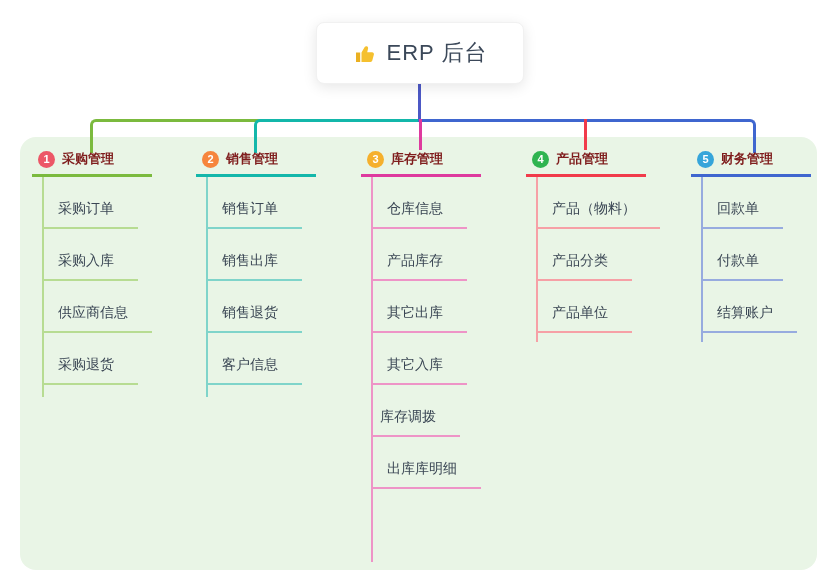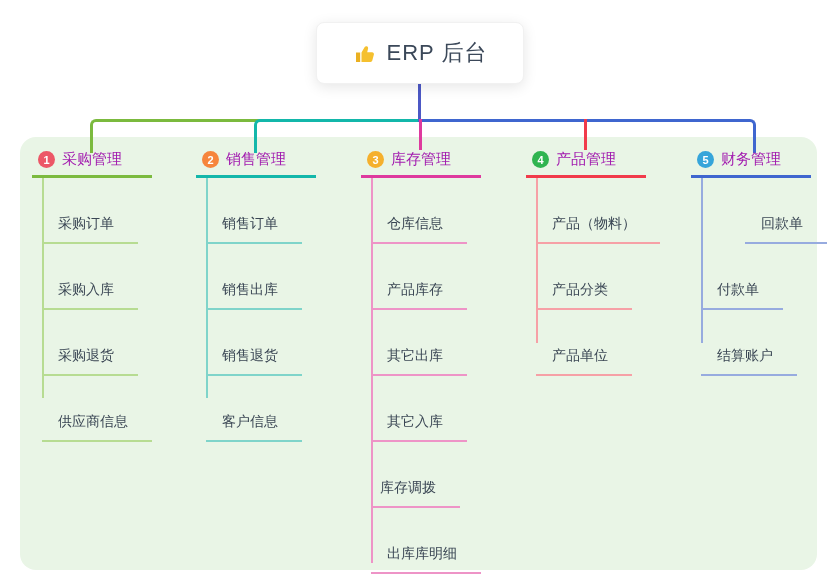--- a/index.html
+++ b/index.html
@@ -31,24 +31,24 @@
     width:120px;box-sizing:border-box;
     display:flex;align-items:center;gap:7px;
     padding:2px 0 6px 6px;border-bottom:3px solid #000;
     cursor:default;
   }
   .branch-badge{
     width:17px;height:17px;border-radius:50%;flex:0 0 17px;
     color:#fff;font-size:11px;font-weight:bold;
     display:flex;align-items:center;justify-content:center;
   }
-  .branch-label{font-size:15px;color:#a21caf;font-weight:400;}
+  .branch-label{font-size:13px;color:#7f1d1d;font-weight:700;}
   .branch-children{position:relative;margin-left:10px;}
   .branch-trunk{position:absolute;left:0;top:0;width:2px;}
-  .child-row{height:66px;display:flex;align-items:flex-end;}
+  .child-row{height:52px;display:flex;align-items:flex-end;}
   .child-node{
     display:inline-block;border-bottom:2px solid #ccc;
     padding:0 24px 9px 16px;font-size:14px;color:#3a4654;
     white-space:nowrap;
   }
 </style>
 </head>
 <body>
 
 <div class="panel"></div>
@@ -79,24 +79,24 @@
       </div>
       <div class="branch-children">
         <div class="branch-trunk" style="background: rgb(183, 220, 146); height: 220px;"></div>
         <div class="child-row">
           <span class="child-node" style="border-bottom-color: rgb(183, 220, 146);">采购订单</span>
         </div>
         <div class="child-row">
           <span class="child-node" style="border-bottom-color: rgb(183, 220, 146);">采购入库</span>
         </div>
         <div class="child-row">
-          <span class="child-node" style="border-bottom-color: rgb(183, 220, 146);">采购退货</span>
+          <span class="child-node" style="border-bottom-color: rgb(183, 220, 146);">供应商信息</span>
         </div>
         <div class="child-row">
-          <span class="child-node" style="border-bottom-color: rgb(183, 220, 146);">供应商信息</span>
+          <span class="child-node" style="border-bottom-color: rgb(183, 220, 146);">采购退货</span>
         </div>
       </div>
     </div>
     <div class="branch" style="left: 196px;">
       <div class="branch-header" style="border-bottom-color: rgb(19, 183, 170);">
         <span class="branch-badge" style="background: rgb(246, 133, 60);">2</span>
         <span class="branch-label">销售管理</span>
       </div>
       <div class="branch-children">
         <div class="branch-trunk" style="background: rgb(127, 212, 202); height: 220px;"></div>
@@ -160,21 +160,21 @@
       </div>
     </div>
     <div class="branch" style="left: 691px;">
       <div class="branch-header" style="border-bottom-color: rgb(63, 102, 207);">
         <span class="branch-badge" style="background: rgb(54, 165, 218);">5</span>
         <span class="branch-label">财务管理</span>
       </div>
       <div class="branch-children">
         <div class="branch-trunk" style="background: rgb(151, 171, 223); height: 165px;"></div>
         <div class="child-row">
-          <span class="child-node" style="border-bottom-color: rgb(151, 171, 223); margin-left: 44px;">回款单</span>
+          <span class="child-node" style="border-bottom-color: rgb(151, 171, 223);">回款单</span>
         </div>
         <div class="child-row">
           <span class="child-node" style="border-bottom-color: rgb(151, 171, 223);">付款单</span>
         </div>
         <div class="child-row">
           <span class="child-node" style="border-bottom-color: rgb(151, 171, 223);">结算账户</span>
         </div>
       </div>
     </div>
   </div>

